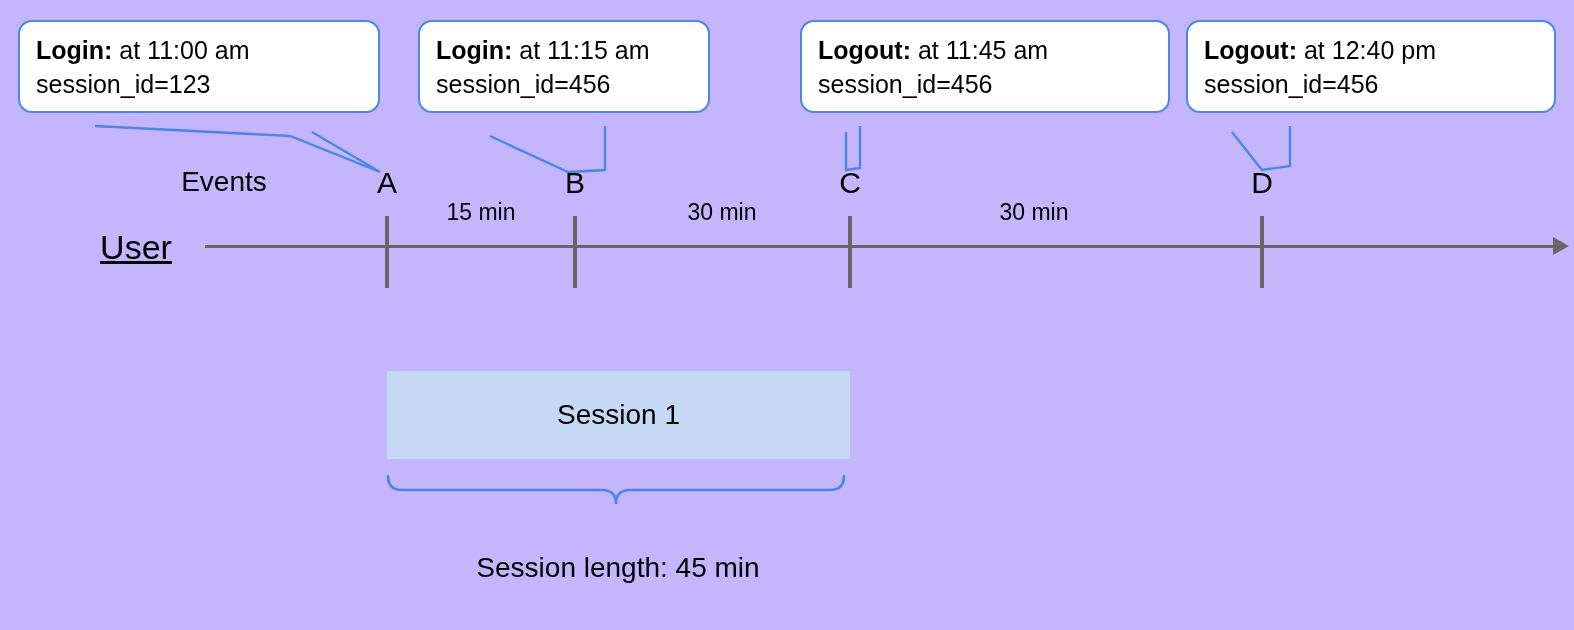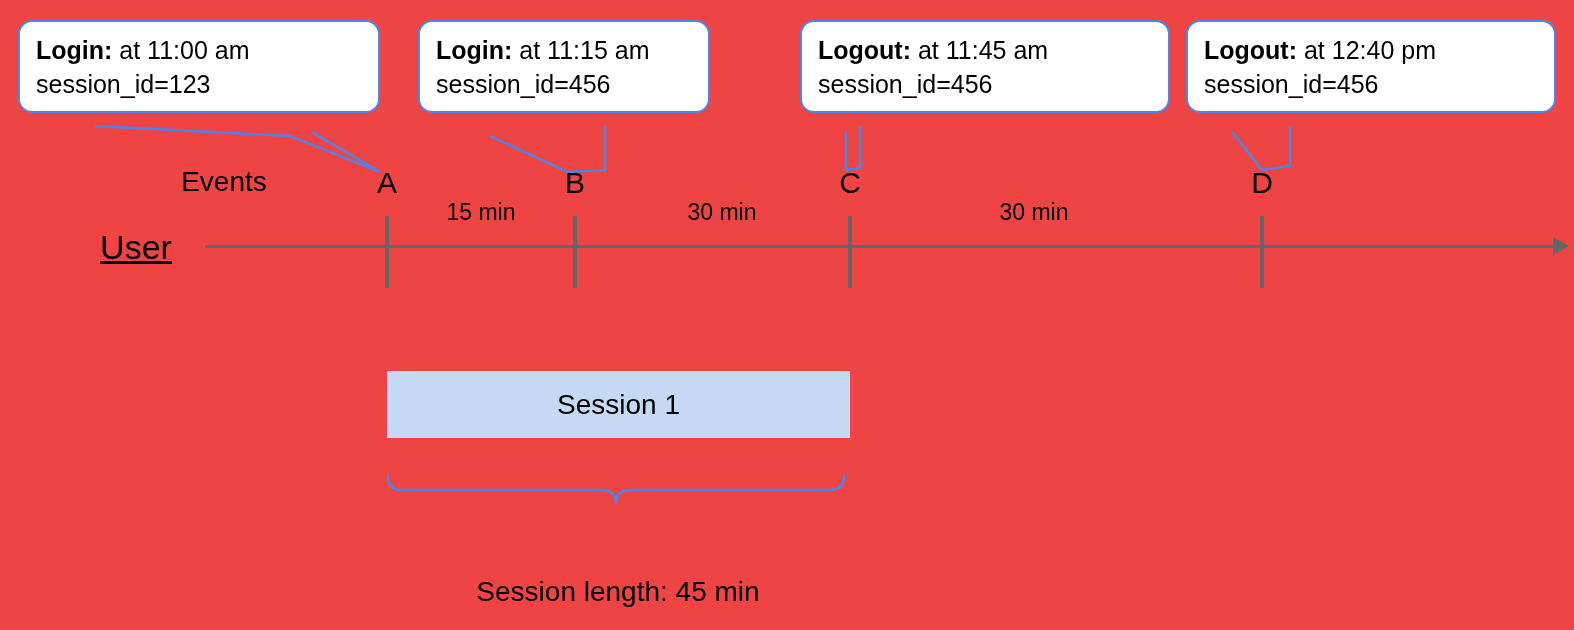--- a/index.html
+++ b/index.html
@@ -9,21 +9,21 @@
   }
   body {
     font-family: "Liberation Sans", sans-serif;
     color: #000000;
   }
   #stage {
     position: relative;
     width: 1574px;
     height: 630px;
     overflow: hidden;
-    background: #ef4444;
+    background: #c4b5fd;
   }
 
   
   .callout {
     position: absolute;
     box-sizing: border-box;
     border: 2px solid #4a86e8;
     border-radius: 14px;
     background: #ffffff;
     padding: 12px 16px 10px 16px;
@@ -155,23 +155,23 @@
 
   <div class="ev-letter" style="left:387px; top:166px;">A</div>
   <div class="ev-letter" style="left:575px; top:166px;">B</div>
   <div class="ev-letter" style="left:850px; top:166px;">C</div>
   <div class="ev-letter" style="left:1262px; top:166px;">D</div>
 
   <div class="gap-label" style="left:481px; top:199px;">15 min</div>
   <div class="gap-label" style="left:722px; top:199px;">30 min</div>
   <div class="gap-label" style="left:1034px; top:199px;">30 min</div>
 
-  <div class="session-bar" style="left:387px; top:371px; width:463px; height:67px;">
+  <div class="session-bar" style="left:387px; top:371px; width:463px; height:88px;">
     <span>Session 1</span>
   </div>
 
   <svg class="brace-svg" style="left:380px; top:470px; width:480px; height:60px;">
     <path d="M 8,6 Q 8,20 22,20 L 222,20 Q 236,20 236,34 Q 236,20 250,20 L 450,20 Q 464,20 464,6" fill="none" stroke="#4a86e8" stroke-width="2.6" stroke-linecap="round"></path>
   </svg>
 
-  <div class="caption" style="left:618px; top:576px;">Session length: 45 min</div>
+  <div class="caption" style="left:618px; top:552px;">Session length: 45 min</div>
 
 </div>
 
 </body></html>

